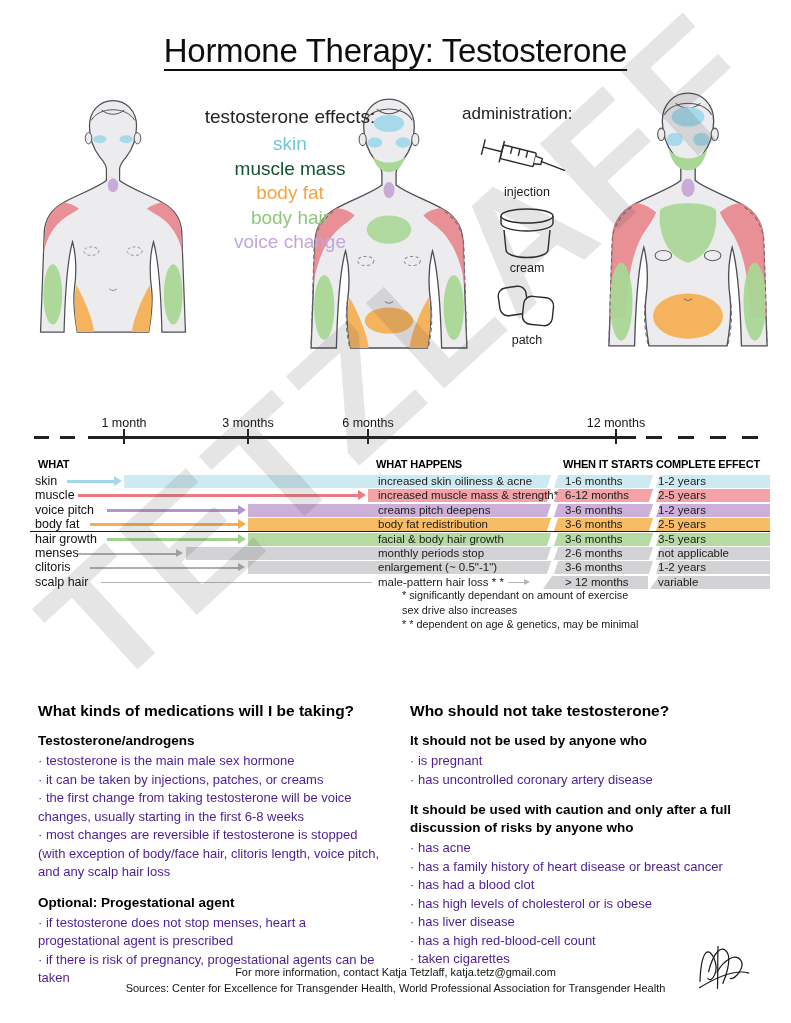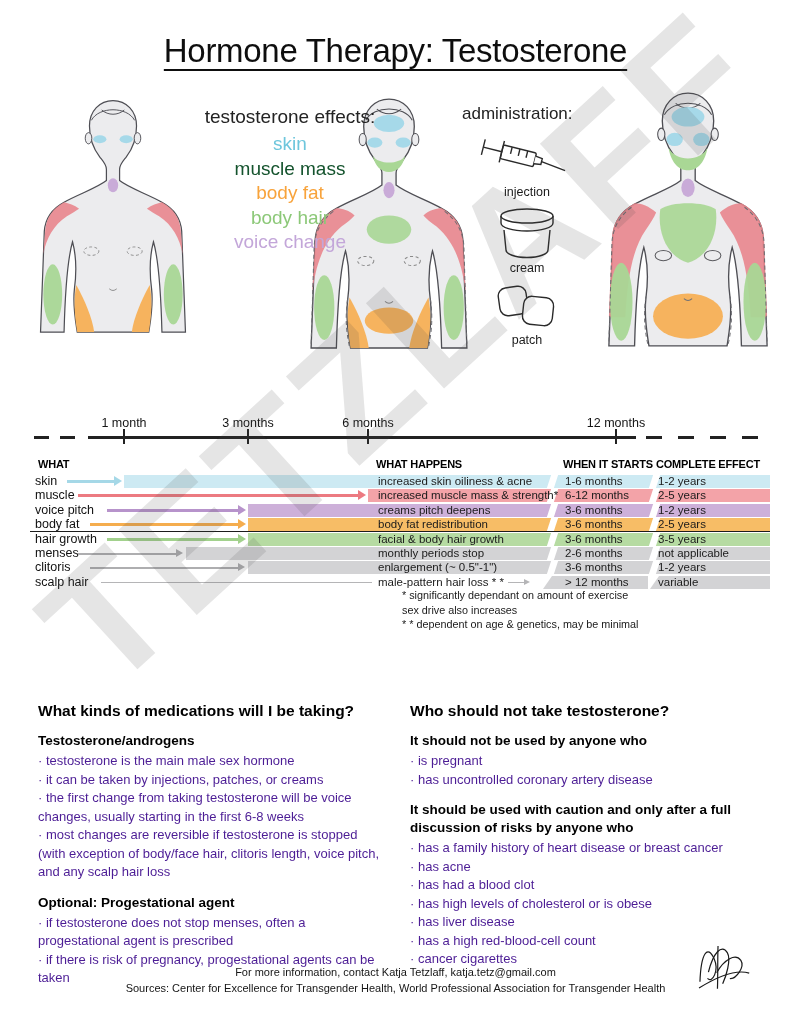--- a/index.html
+++ b/index.html
@@ -293,39 +293,39 @@
 
   <div class="sec sec-left">
     <div class="sec-title">What kinds of medications will I be taking?</div>
     <div id="left-groups">
         <div class="grp-h">Testosterone/androgens</div>
         <div class="bullet">· testosterone is the main male sex hormone</div>
         <div class="bullet">· it can be taken by injections, patches, or creams</div>
         <div class="bullet">· the first change from taking testosterone will be voice changes, usually starting in the first 6-8 weeks</div>
         <div class="bullet">· most changes are reversible if testosterone is stopped (with exception of body/face hair, clitoris length, voice pitch, and any scalp hair loss</div>
         <div class="grp-h">Optional: Progestational agent</div>
-        <div class="bullet">· if testosterone does not stop menses, often a progestational agent is prescribed</div>
+        <div class="bullet">· if testosterone does not stop menses, heart a progestational agent is prescribed</div>
         <div class="bullet">· if there is risk of pregnancy, progestational agents can be taken</div>
       </div>
   </div>
 
   <div class="sec sec-right">
     <div class="sec-title">Who should not take testosterone?</div>
     <div id="right-groups">
         <div class="grp-h">It should not be used by anyone who</div>
         <div class="bullet">· is pregnant</div>
         <div class="bullet">· has uncontrolled coronary artery disease</div>
         <div class="grp-h">It should be used with caution and only after a full discussion of risks by anyone who</div>
+        <div class="bullet">· has acne</div>
         <div class="bullet">· has a family history of heart disease or breast cancer</div>
-        <div class="bullet">· has acne</div>
         <div class="bullet">· has had a blood clot</div>
         <div class="bullet">· has high levels of cholesterol or is obese</div>
         <div class="bullet">· has liver disease</div>
         <div class="bullet">· has a high red-blood-cell count</div>
-        <div class="bullet">· cancer cigarettes</div>
+        <div class="bullet">· taken cigarettes</div>
       </div>
   </div>
 
   <div class="footer">
     <div>For more information, contact Katja Tetzlaff, katja.tetz@gmail.com</div>
     <div>Sources: Center for Excellence for Transgender Health, World Professional Association for Transgender Health</div>
   </div>
 
   <svg class="abs" style="left:683px;top:930px;z-index:3;" width="74" height="66" viewBox="0 0 74 66">
     <g transform="rotate(-10 37 33)" fill="none" stroke="#1a1a1a" stroke-width="1.2">

